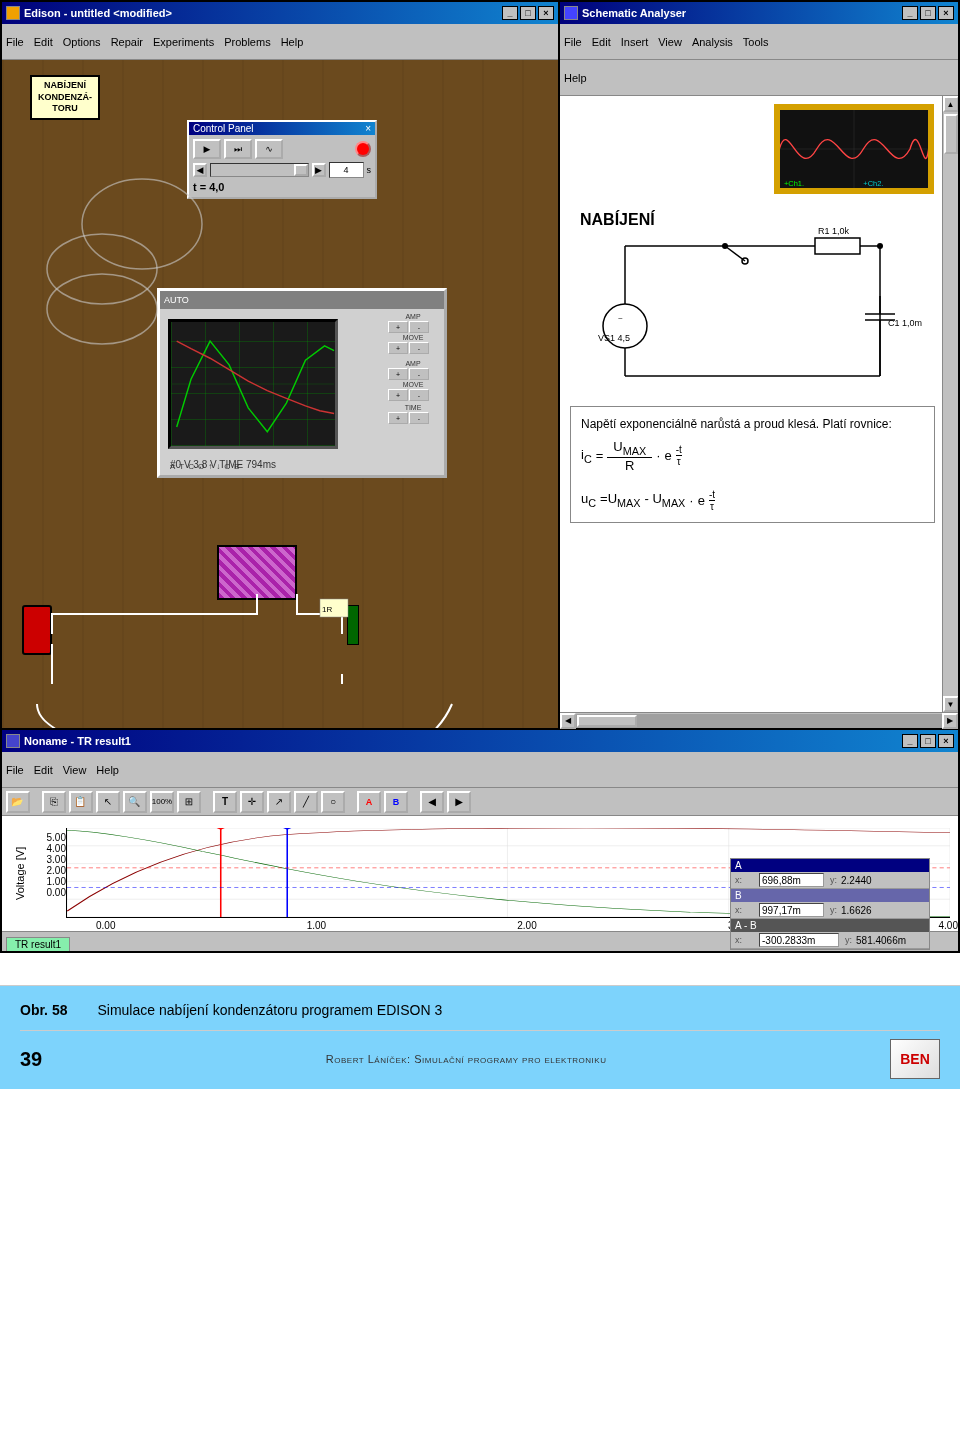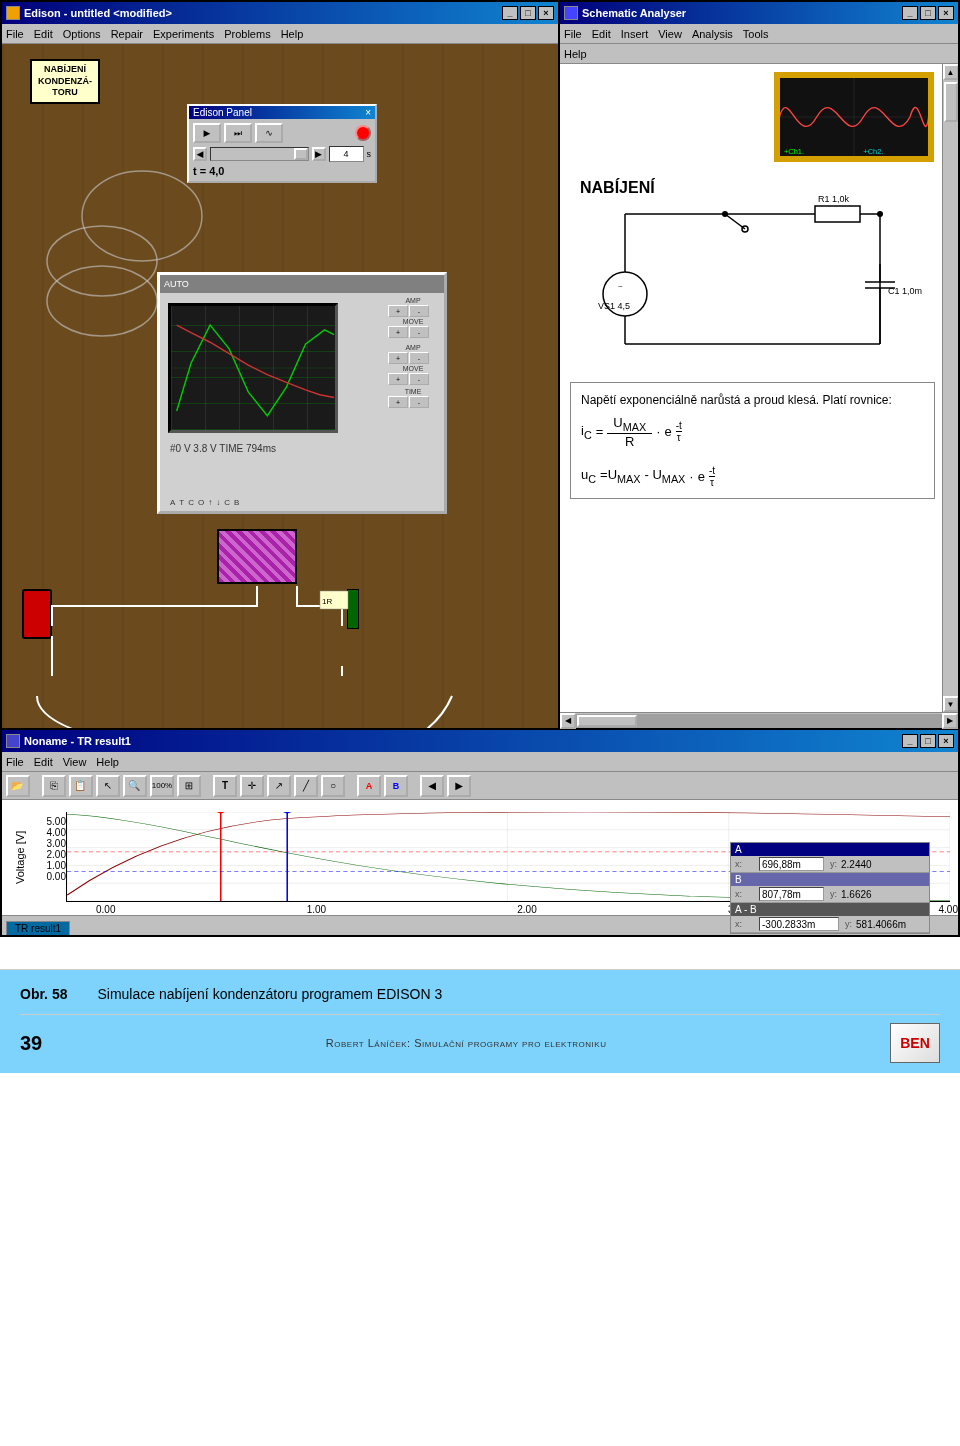--- a/index.html
+++ b/index.html
@@ -47,21 +47,21 @@
       width: 16px; height: 14px;
       background: #c0c0c0;
       border: 1px solid #000;
       font-size: 9px;
       display: flex; align-items: center; justify-content: center;
       color: #000;
       cursor: pointer;
     }
 
     .menubar {
-      height: 20px;
+      height: 36px;
       background: #c0c0c0;
       display: flex;
       align-items: center;
       padding: 0 4px;
       gap: 10px;
       font-size: 11px;
       border-bottom: 1px solid #888;
     }
     .menubar span { cursor: pointer; }
 
@@ -121,21 +121,21 @@
       font-size: 9px;
       text-align: center;
     }
     .cp-label { font-size: 9px; }
     .cp-time { font-size: 11px; font-weight: bold; margin-top: 3px; }
 
     
     .osc-panel {
       position: absolute;
       top: 228px; left: 155px;
-      width: 290px; height: 242px;
+      width: 290px; height: 190px;
       background: #d0d0d0;
       border: 3px outset #fff;
     }
     .osc-top {
       background: #808080;
       height: 18px;
       display: flex; align-items: center; justify-content: space-between;
       padding: 0 4px;
       font-size: 9px; color: #fff;
     }
@@ -305,21 +305,21 @@
       padding: 0 4px;
     }
     .tab-item {
       background: #e0e0e0;
       border: 1px solid #888;
       border-bottom: none;
       padding: 1px 8px;
       font-size: 10px;
       cursor: pointer;
     }
-    .tab-item.active { background: #0369a1; }
+    .tab-item.active { background: #86efac; }
 
     
     .caption-area {
       background: #7dd3fc;
       padding: 16px 20px 10px 20px;
       border-top: 1px solid #ccc;
       margin-top: 32px;
     }
     .caption-line1 {
       display: flex;
@@ -439,21 +439,21 @@
       <span>Options</span>
       <span>Repair</span>
       <span>Experiments</span>
       <span>Problems</span>
       <span>Help</span>
     </div>
     <div class="edison-canvas">
 
       <div class="control-panel">
         <div class="cp-title">
-          <span>Edison Panel</span>
+          <span>Control Panel</span>
           <span>×</span>
         </div>
         <div class="cp-body">
           <div class="cp-row">
             <div class="cp-btn">▶</div>
             <div class="cp-btn">⏭</div>
             <div class="cp-btn">∿</div>
             <div class="cp-btn" style="background:#f00; border: 2px outset #f88; width:16px; height:16px; border-radius:50%; margin-left:auto;"></div>
           </div>
           <div class="cp-row">
@@ -632,21 +632,21 @@
             <line x1="310" y1="114" x2="310" y2="132" stroke="#000" stroke-width="1.5"></line>
             <line x1="310" y1="132" x2="310" y2="170" stroke="#000" stroke-width="1.5"></line>
             <text x="318" y="120" font-size="9" fill="#000">C1 1,0m</text>
 
             <circle cx="310" cy="40" r="3" fill="#000"></circle>
 
             <circle cx="175" cy="55" r="3" fill="none" stroke="#000" stroke-width="1.5"></circle>
           </svg>
         </div>
 
-        <div style="position:absolute; top:310px; left:10px; width:365px; border:1px solid #888; background:#fff; padding:10px;margin-top:8px;">
+        <div style="position:absolute; top:310px; left:10px; width:365px; border:1px solid #888; background:#fff; padding:10px;">
           <p style="font-size:12px; margin-bottom:8px;">Napětí exponenciálně narůstá a proud klesá. Platí rovnice:</p>
 
           <div style="display:flex; align-items:center; gap:4px; margin-bottom:16px; font-size:13px;">
             <span>i<sub>C</sub></span>
             <span>=</span>
             <div style="display:flex; flex-direction:column; align-items:center;">
               <span style="border-bottom:1px solid #000; padding:0 6px;">U<sub>MAX</sub></span>
               <span>R</span>
             </div>
             <span>·</span>
@@ -784,21 +784,21 @@
           <div class="meas-row-header">A</div>
           <div class="meas-row">
             <span class="meas-coord-label">x:</span>
             <div class="meas-val" style="display:flex;align-items:center;">696,88m</div>
             <span class="meas-y-label">y:</span>
             <span class="meas-y-val">2.2440</span>
           </div>
           <div class="meas-row-header" style="background:#6666aa;">B</div>
           <div class="meas-row">
             <span class="meas-coord-label">x:</span>
-            <div class="meas-val" style="display:flex;align-items:center;">807,78m</div>
+            <div class="meas-val" style="display:flex;align-items:center;">997,17m</div>
             <span class="meas-y-label">y:</span>
             <span class="meas-y-val">1.6626</span>
           </div>
           <div class="meas-row-header" style="background:#555;">A - B</div>
           <div class="meas-row">
             <span class="meas-coord-label">x:</span>
             <div class="meas-val" style="display:flex;align-items:center; width:80px;">-300.2833m</div>
             <span class="meas-y-label">y:</span>
             <span class="meas-y-val">581.4066m</span>
           </div>

